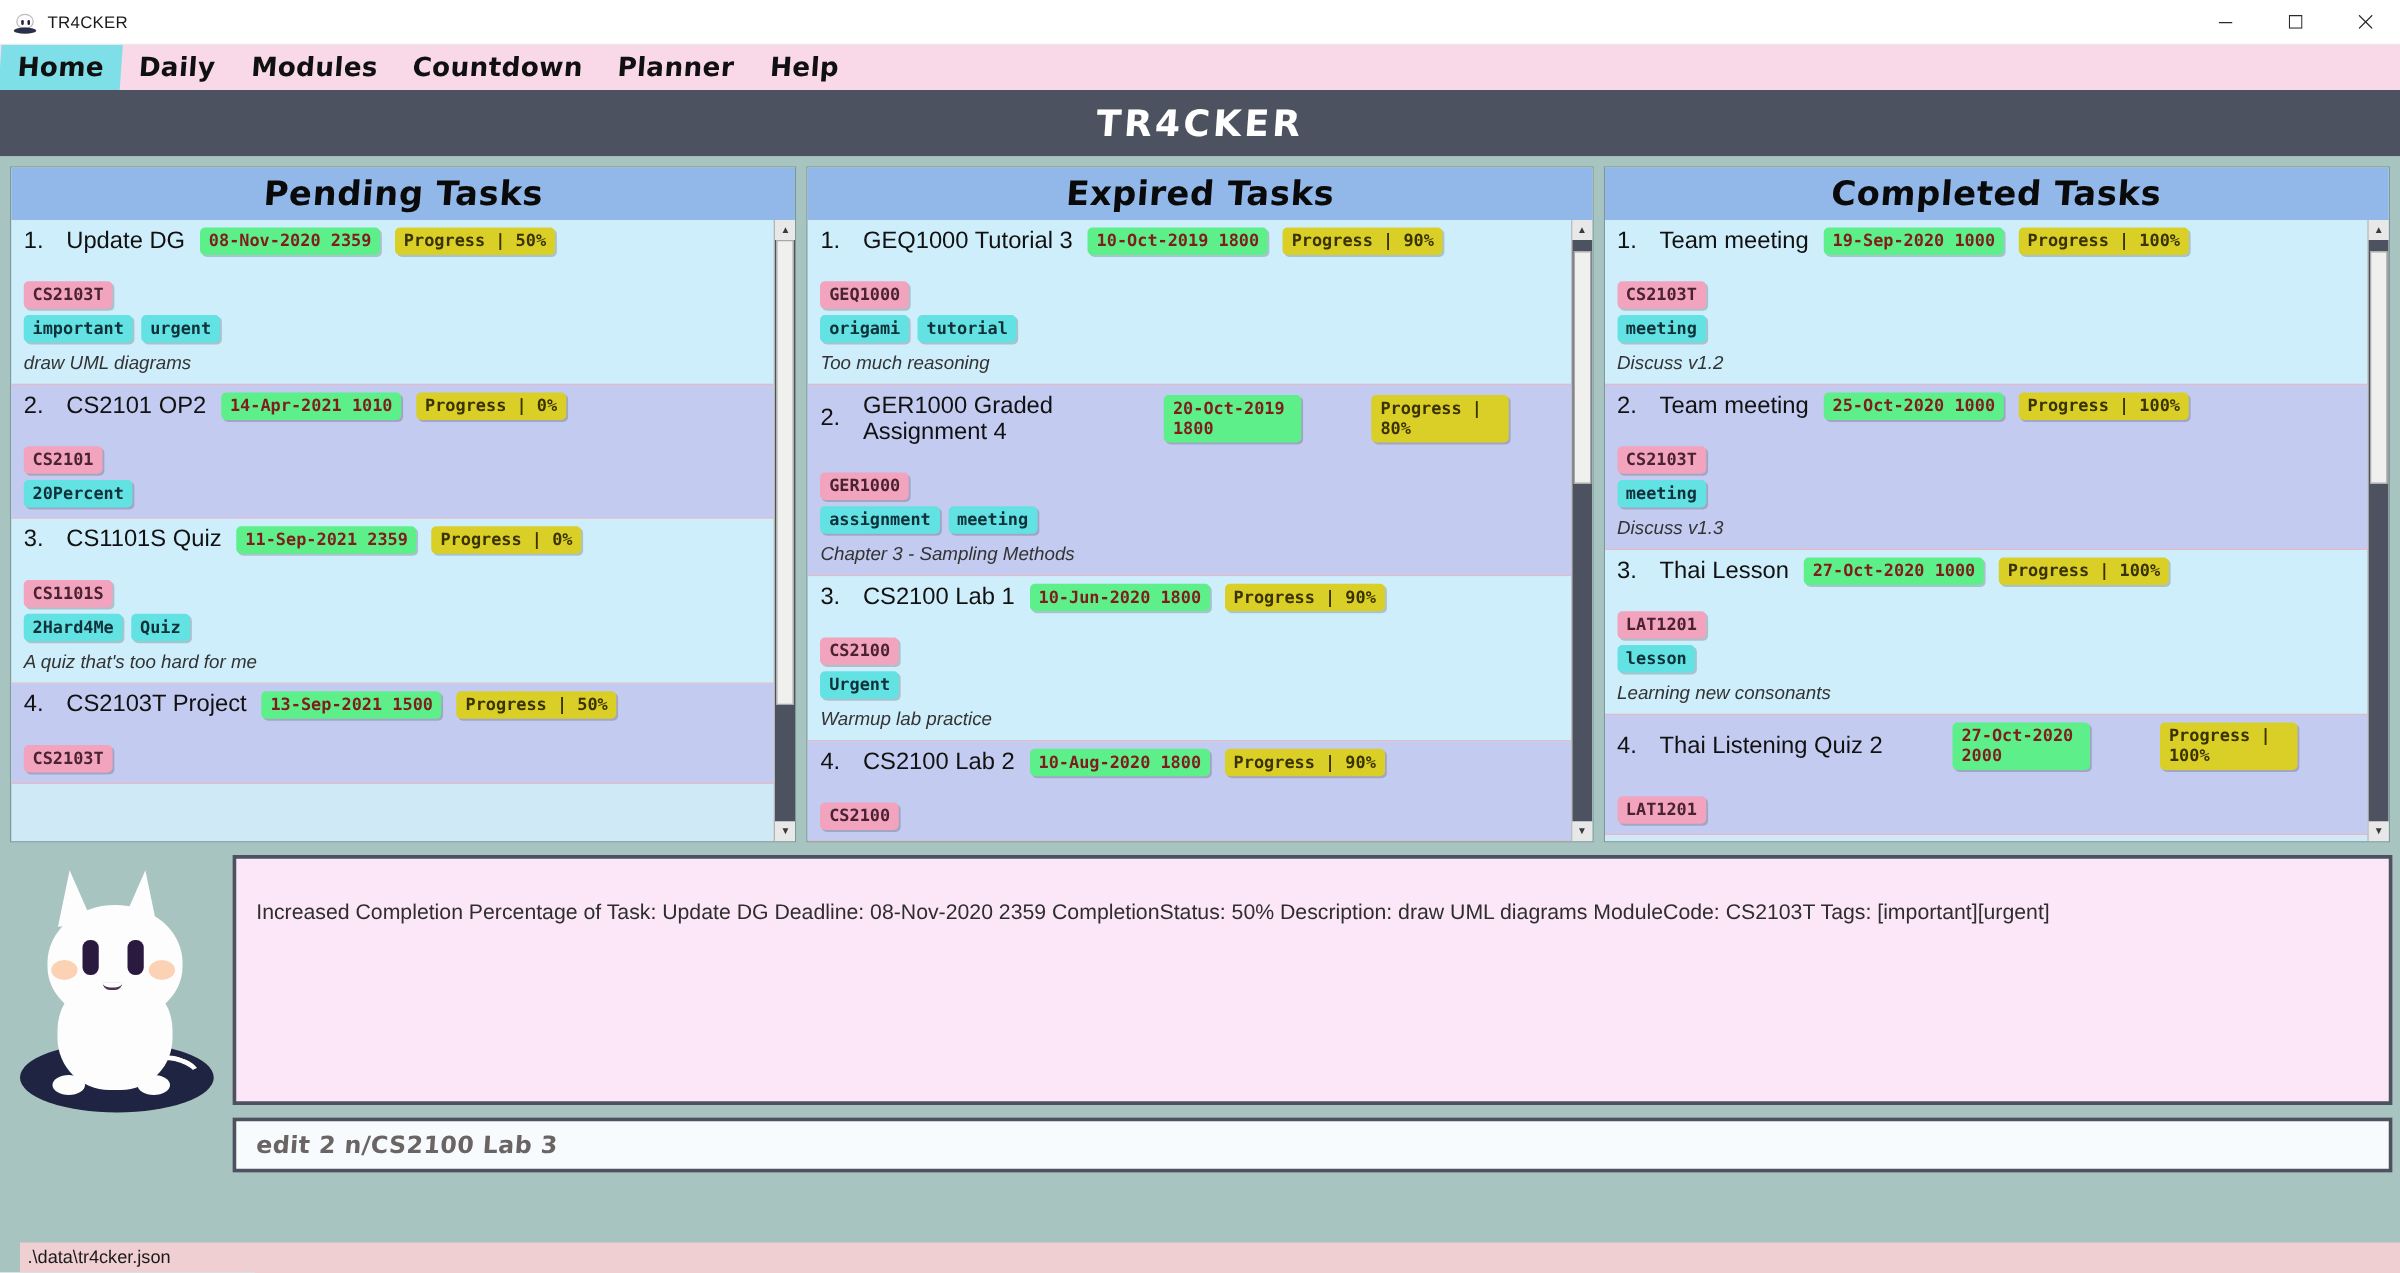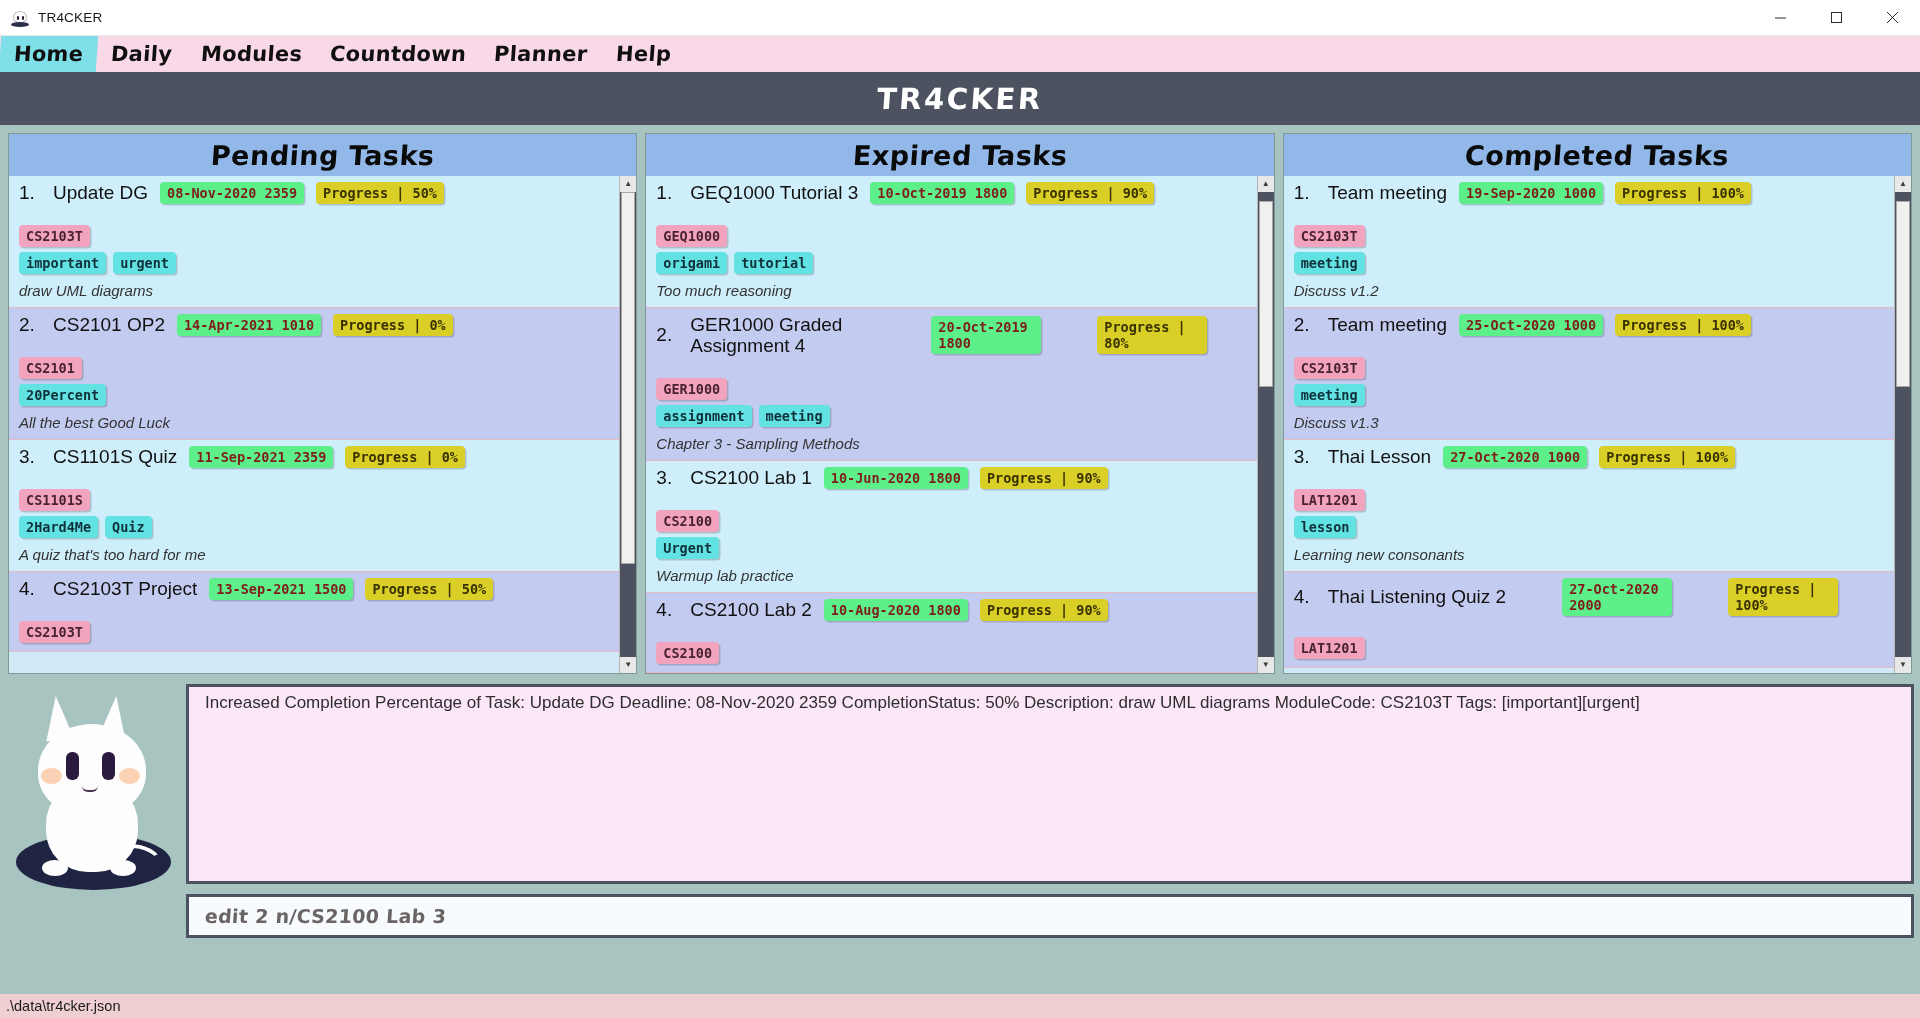--- a/index.html
+++ b/index.html
@@ -179,39 +179,39 @@
   }
   .m-paw-l, .m-paw-r {
     position: absolute; bottom: 14px; width: 26px; height: 16px; background: #fdfdfd; border-radius: 50%;
   }
   .m-paw-l { left: 34px; }
   .m-paw-r { left: 102px; }
 
   .bottom-right { flex: 1 1 auto; display: flex; flex-direction: column; padding-right: 6px; min-width: 0; }
   .result-box {
     flex: 0 0 200px; background: #fce7f8; border: 3px solid #4c525f;
-    padding: 2px 16px; overflow: hidden;
+    padding: 29px 16px; overflow: hidden;
   }
   .result-text {
     font-size: 17px; color: #2e2e2e; line-height: 1.62;
     font-family: "Liberation Sans", sans-serif;
   }
   .cmd-box {
     margin-top: 10px; flex: 0 0 44px; background: #f7fbfd; border: 3px solid #4c525f;
     display: flex; align-items: center; padding: 0 16px;
   }
   .cmd-input {
     width: 100%; border: none; outline: none; background: transparent;
     font-family: "DejaVu Sans", sans-serif; font-size: 19px; font-weight: 700;
     color: #6b6464; letter-spacing: .3px; transform: skewX(-4deg);
   }
 
   
   .statusbar {
-    flex: 0 0 24px; background: #efcfd2; display: flex; align-items: center; padding-left: 6px;
+    flex: 0 0 24px; background: #efcfd2; display: flex; align-items: center; padding-left: 6px; margin-left: 16px;
   }
   .statusbar-text { font-size: 14.5px; color: #1a1a1a; font-family: "Liberation Sans", sans-serif; }
 </style>
 </head>
 <body>
 
 <div class="app">
 
   <div class="titlebar">
     <div class="titlebar-left">
@@ -300,21 +300,20 @@
                 <span class="task-name">CS2101 OP2</span>
                 <span class="chip deadline">14-Apr-2021 1010</span>
                 <span class="chip progress">Progress | 0%</span>
               </div>
               <div class="tag-row module">
                 <span class="tag module">CS2101</span>
               </div>
               <div class="tag-row">
                 <span class="tag label">20Percent</span>
               </div>
-              <div class="task-desc">All the best Good Luck</div>
             </div>
             <div class="task odd">
               <div class="task-row1">
                 <span class="task-index">3.</span>
                 <span class="task-name">CS1101S Quiz</span>
                 <span class="chip deadline">11-Sep-2021 2359</span>
                 <span class="chip progress">Progress | 0%</span>
               </div>
               <div class="tag-row module">
                 <span class="tag module">CS1101S</span>

